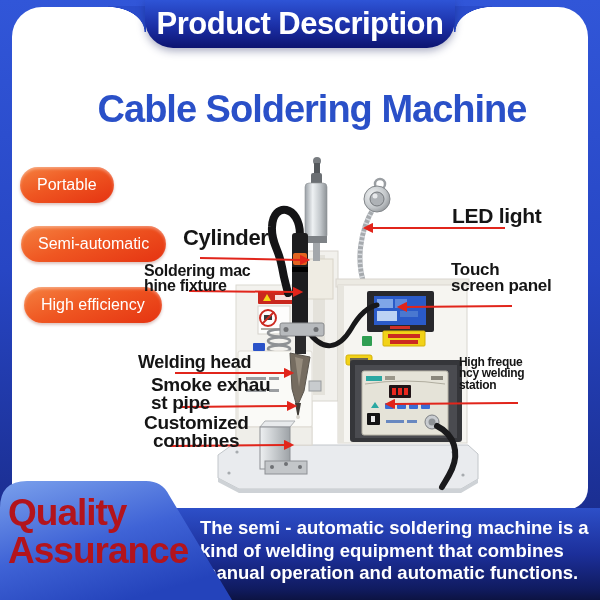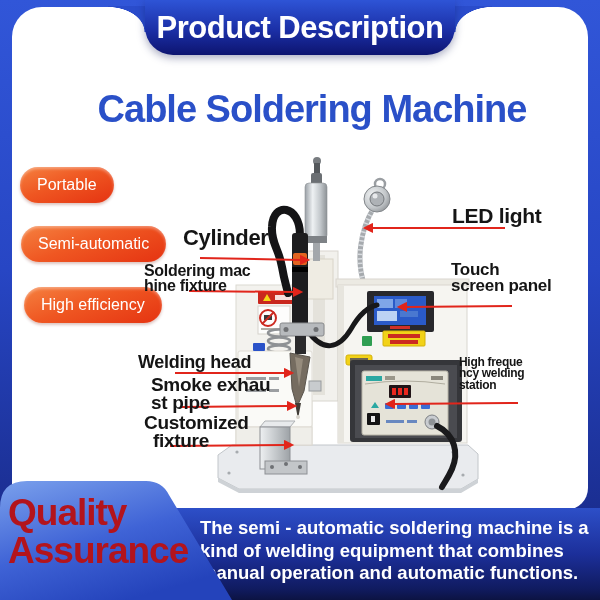--- a/index.html
+++ b/index.html
@@ -4,21 +4,21 @@
 <style>
   html,body{margin:0;padding:0;background:#fff;}
   *{box-sizing:border-box;}
   .stage{position:relative;width:600px;height:600px;overflow:hidden;
          font-family:"Liberation Sans",sans-serif;
          background:linear-gradient(180deg,#3156d8 0%,#2746c4 45%,#16257e 100%);}
   
   .card{position:absolute;left:12px;right:12px;top:7px;bottom:90px;
         background:#ffffff;border-radius:30px 30px 22px 22px;}
   
-  .banner{position:absolute;left:145px;top:0;width:310px;height:55px;
+  .banner{position:absolute;left:145px;top:0;width:310px;height:48px;
           background:linear-gradient(180deg,#2e54d6 0%,#1b2fa6 55%,#0d1470 100%);
           border-radius:0 0 28px 28px;display:flex;align-items:center;justify-content:center;
           filter:drop-shadow(0 3px 4px rgba(8,16,80,.35));z-index:5;}
   .banner span{color:#fff;font-size:31px;font-weight:700;letter-spacing:-0.5px;}
   .banner-wing{position:absolute;top:6px;width:38px;height:26px;z-index:4;}
   .wing-left{left:108px;background:radial-gradient(38px 26px at 0% 100%,rgba(42,76,203,0) 0 95%,#2a4ccb 97%);}
   .wing-right{left:454px;background:radial-gradient(38px 26px at 100% 100%,rgba(42,76,203,0) 0 95%,#2a4ccb 97%);}
   
   .title{position:absolute;left:0;top:76px;width:100%;margin:12px;text-align:center;
          color:#2a50c8;font-size:38px;font-weight:700;letter-spacing:-1px;z-index:3;}
@@ -289,21 +289,21 @@
   </div>
   <div class="label lb-welding">
     <span>Welding head</span>
   </div>
   <div class="label lb-smoke">
     <span>Smoke exhau</span>
     <span>st pipe</span>
   </div>
   <div class="label lb-fixture">
     <span>Customized</span>
-    <span>fixture</span>
+    <span>combines</span>
   </div>
   <div class="label lb-hf">
     <span>High freque</span>
     <span>ncy welding</span>
     <span>station</span>
   </div>
 
   <div class="bottom-band">
     <div class="desc">
       <span>The semi - automatic soldering machine is a</span>

